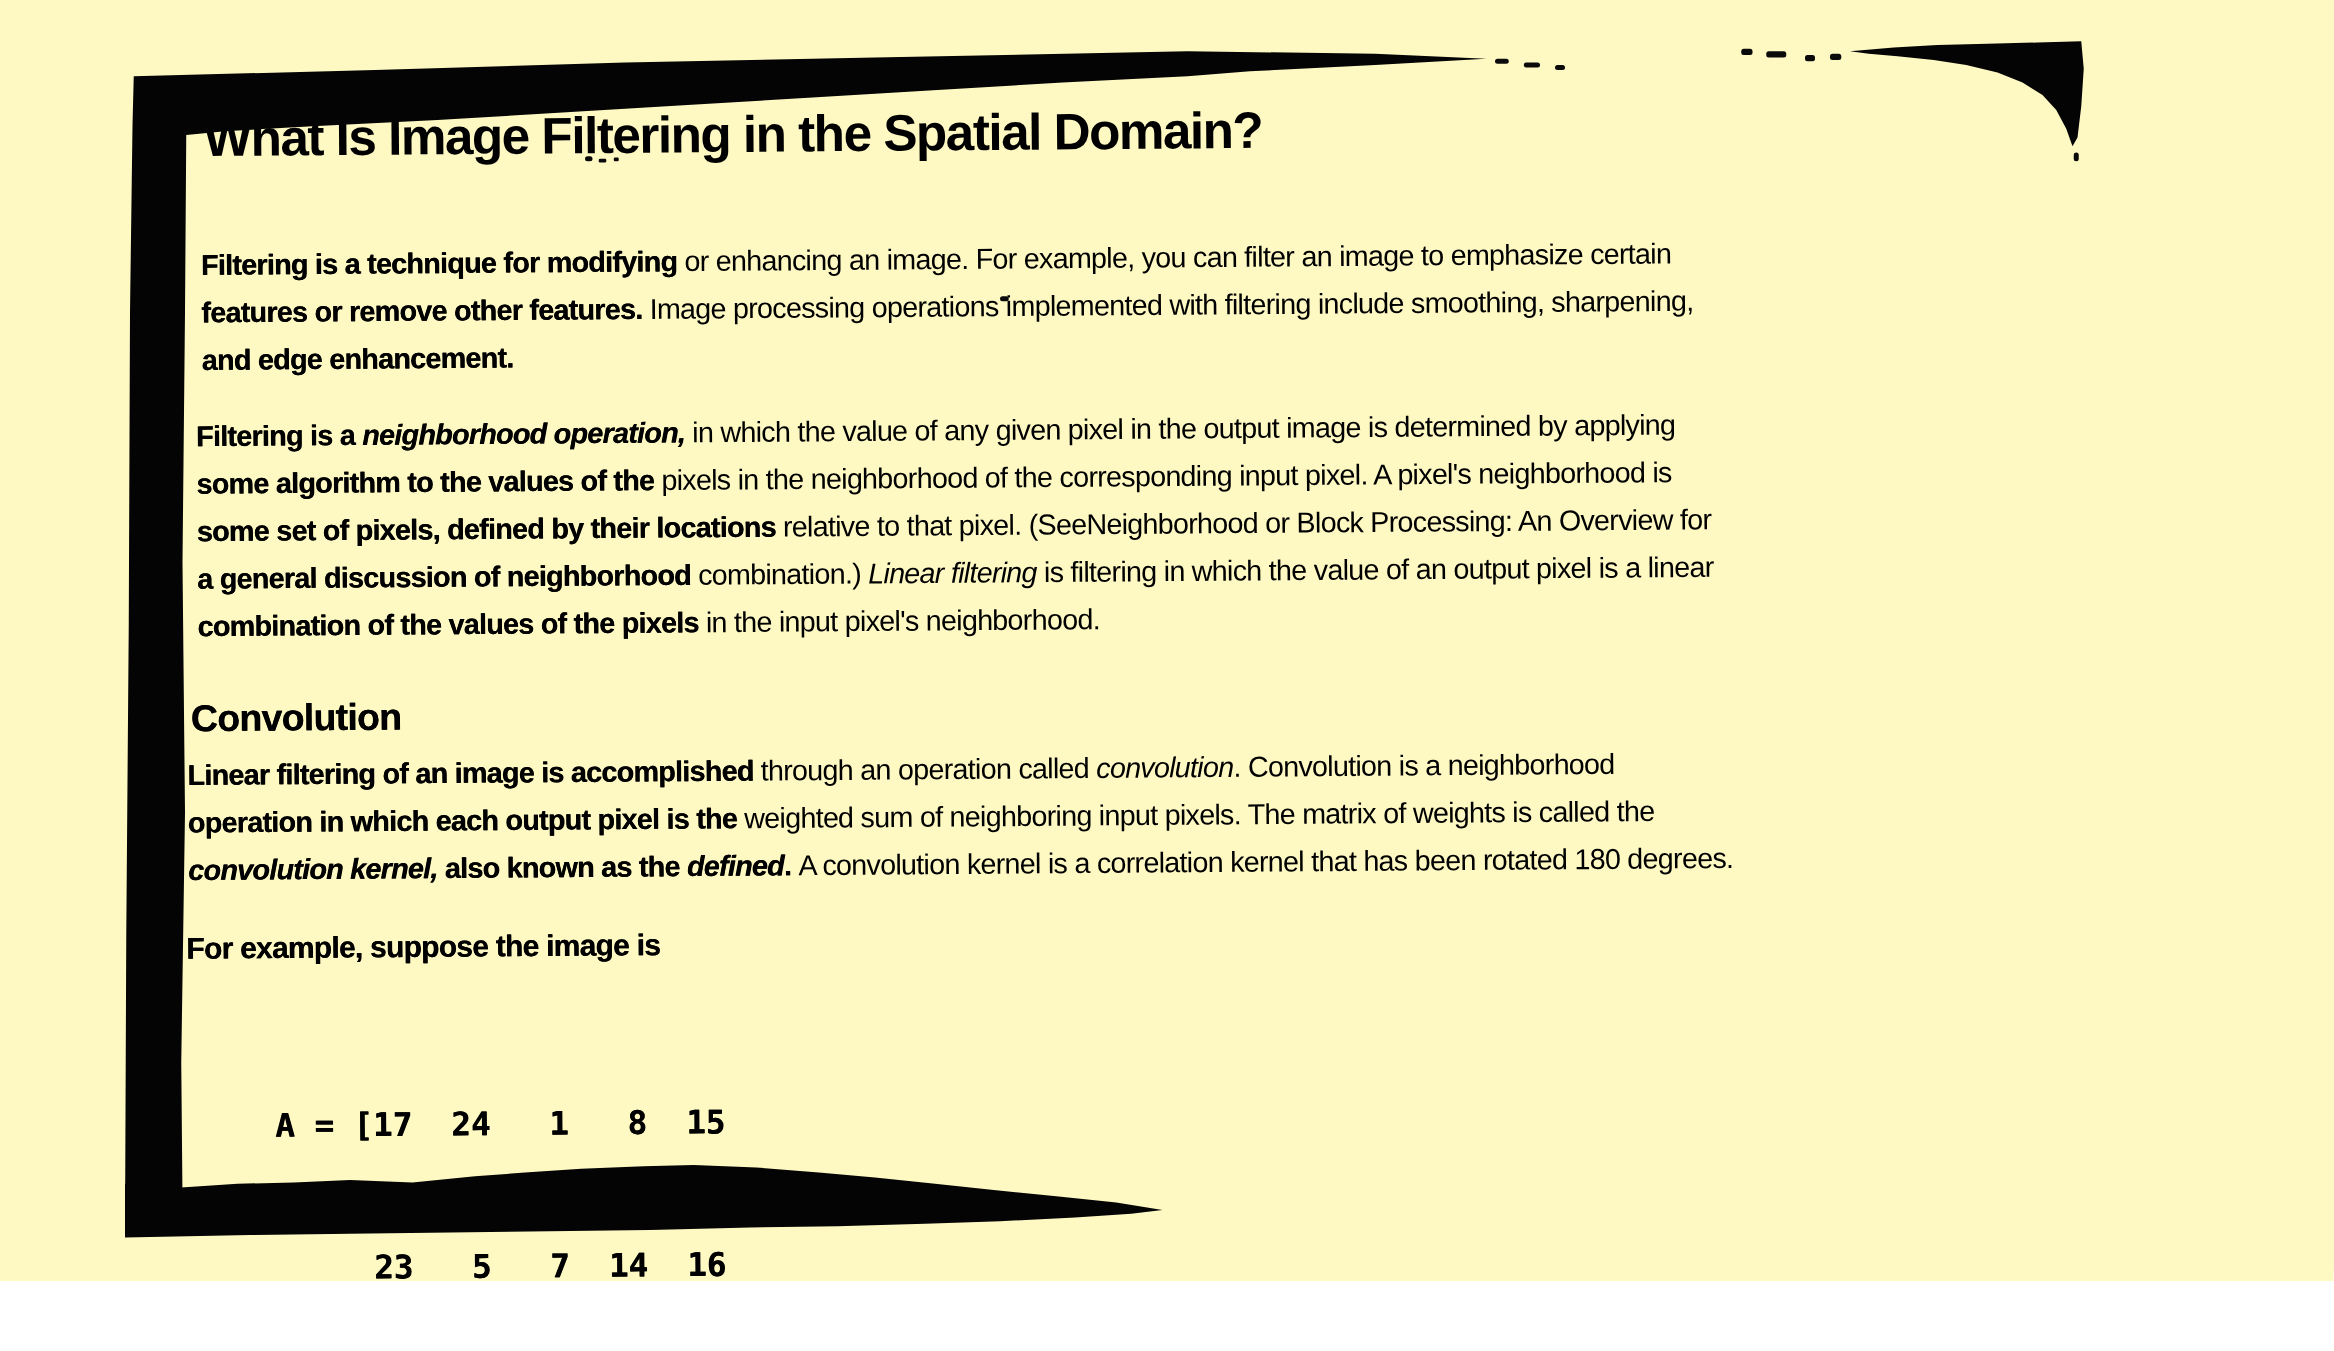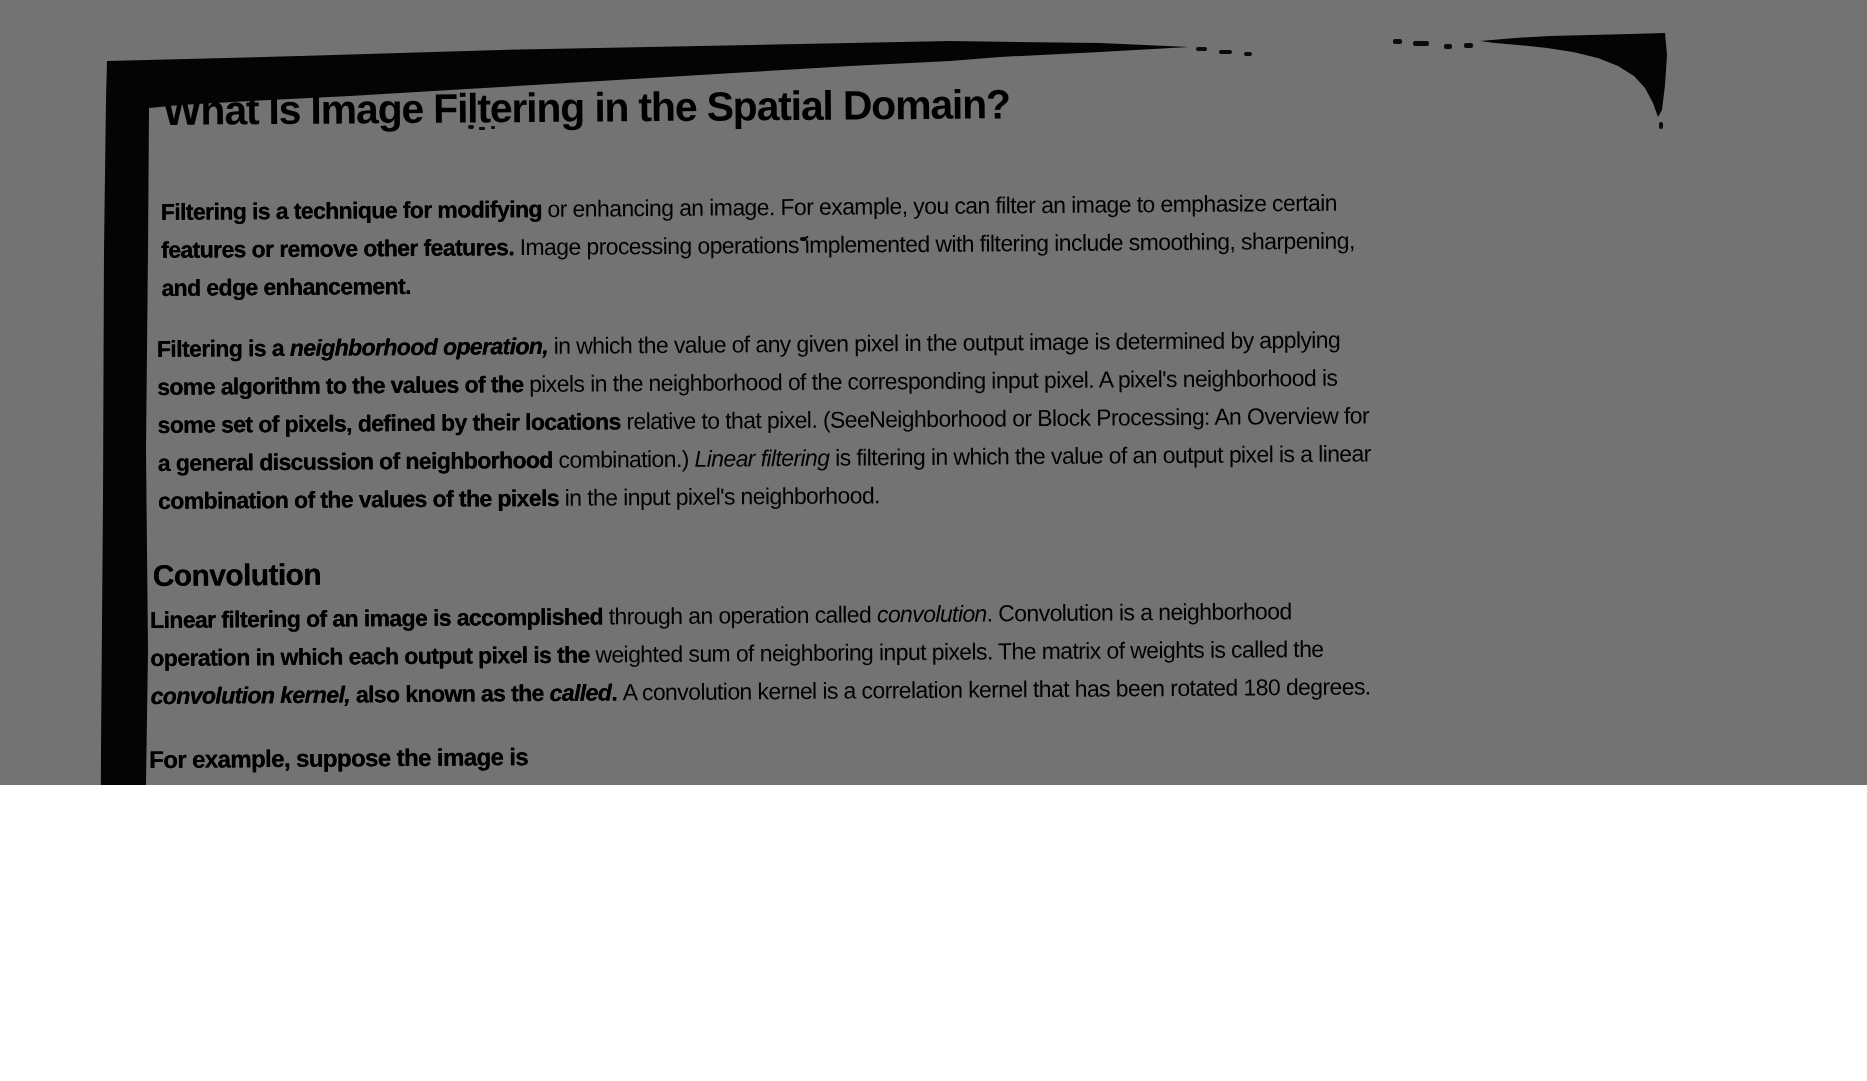--- a/index.html
+++ b/index.html
@@ -1,18 +1,18 @@
 <!DOCTYPE html>
 <html><head>
 <meta charset="utf-8">
 <style>
   html,body{margin:0;padding:0;background:#ffffff;}
   #canvas{
-    position:relative;width:1867px;height:785px;overflow:hidden;
-    background:#737373;color:#000;
+    position:relative;width:1867px;height:1025px;overflow:hidden;
+    background:#fef9c3;color:#000;
     font-family:"Liberation Sans", sans-serif;
   }
   
   .sheet{
     position:absolute;left:0;top:0;width:1867px;height:1081px;
     transform:rotate(-0.45deg);transform-origin:150px 120px;
   }
   .doc-title{
     position:absolute;left:163px;top:88px;
     font-size:41px;font-weight:700;letter-spacing:-1.2px;line-height:46px;
@@ -66,21 +66,21 @@
         <div class="line"><span class="seg-b">some set of pixels, defined by their locations</span><span class="seg-n"> relative to that pixel. (SeeNeighborhood or Block Processing: An Overview for</span></div>
         <div class="line"><span class="seg-b">a general discussion of neighborhood</span><span class="seg-n"> combination.) </span><span class="seg-i">Linear filtering</span><span class="seg-n"> is filtering in which the value of an output pixel is a linear</span></div>
         <div class="line"><span class="seg-b">combination of the values of the pixels</span><span class="seg-n"> in the input pixel's neighborhood.</span></div>
       </div>
 
     <div class="section-heading">Convolution</div>
 
     <div class="para" style="left:146px;top:601px;">
         <div class="line"><span class="seg-b">Linear filtering of an image is accomplished</span><span class="seg-n"> through an operation called </span><span class="seg-i">convolution</span><span class="seg-n">. Convolution is a neighborhood</span></div>
         <div class="line"><span class="seg-b">operation in which each output pixel is the</span><span class="seg-n"> weighted sum of neighboring input pixels. The matrix of weights is called the</span></div>
-        <div class="line"><span class="seg-bi">convolution kernel,</span><span class="seg-b"> also known as the </span><span class="seg-bi">called</span><span class="seg-b">. </span><span class="seg-n">A convolution kernel is a correlation kernel that has been rotated 180 degrees.</span></div>
+        <div class="line"><span class="seg-bi">convolution kernel,</span><span class="seg-b"> also known as the </span><span class="seg-bi">defined</span><span class="seg-b">. </span><span class="seg-n">A convolution kernel is a correlation kernel that has been rotated 180 degrees.</span></div>
       </div>
 
     <div class="example-intro">For example, suppose the image is</div>
 
     <div class="matrix">
       <div>A = [17  24   1   8  15</div>
       <div>     23   5   7  14  16</div>
       
       
     </div>

